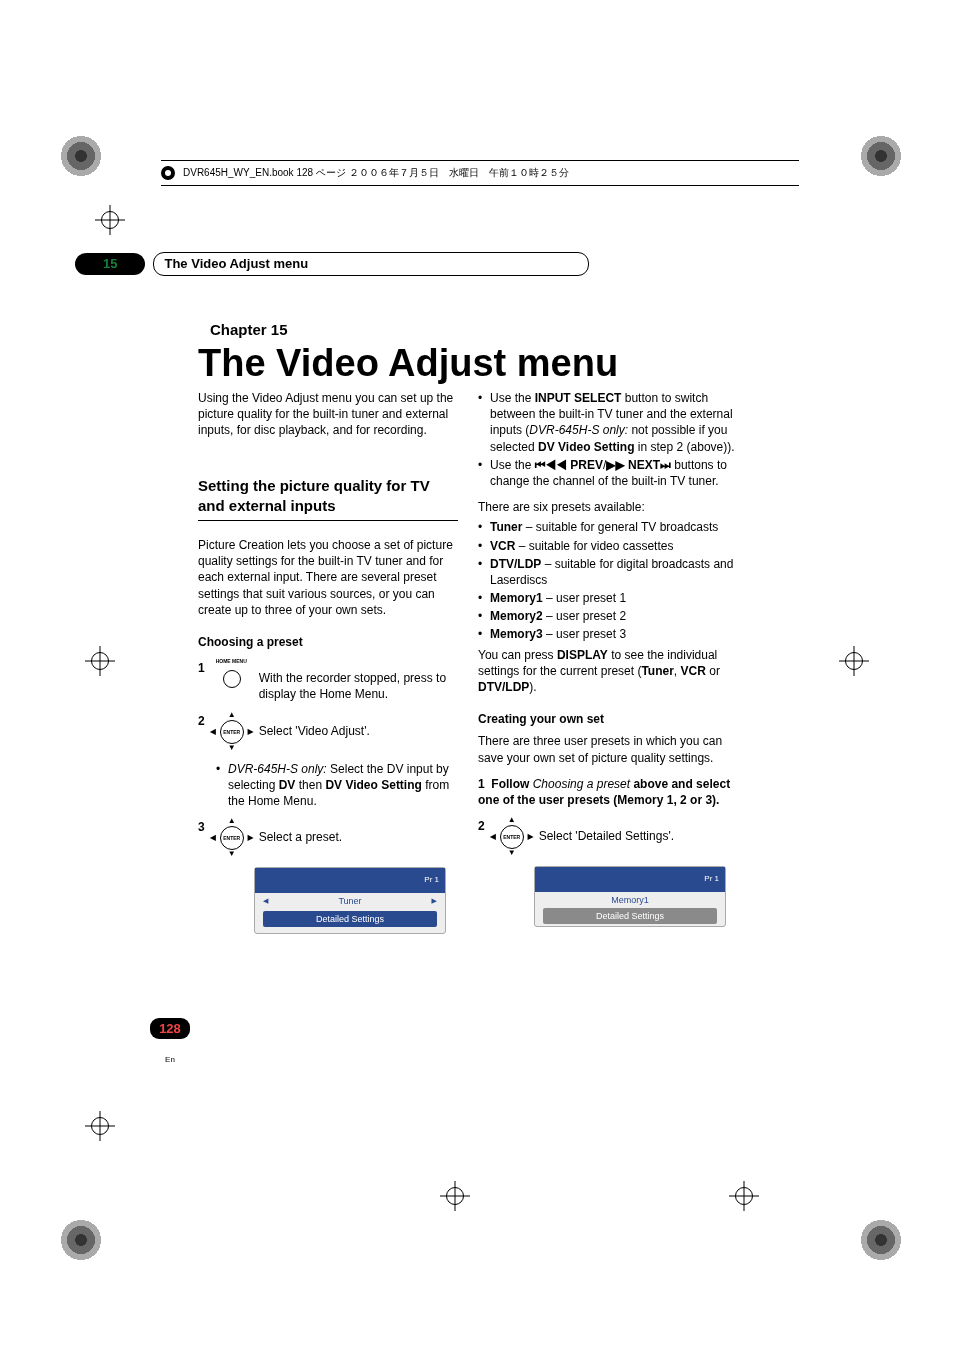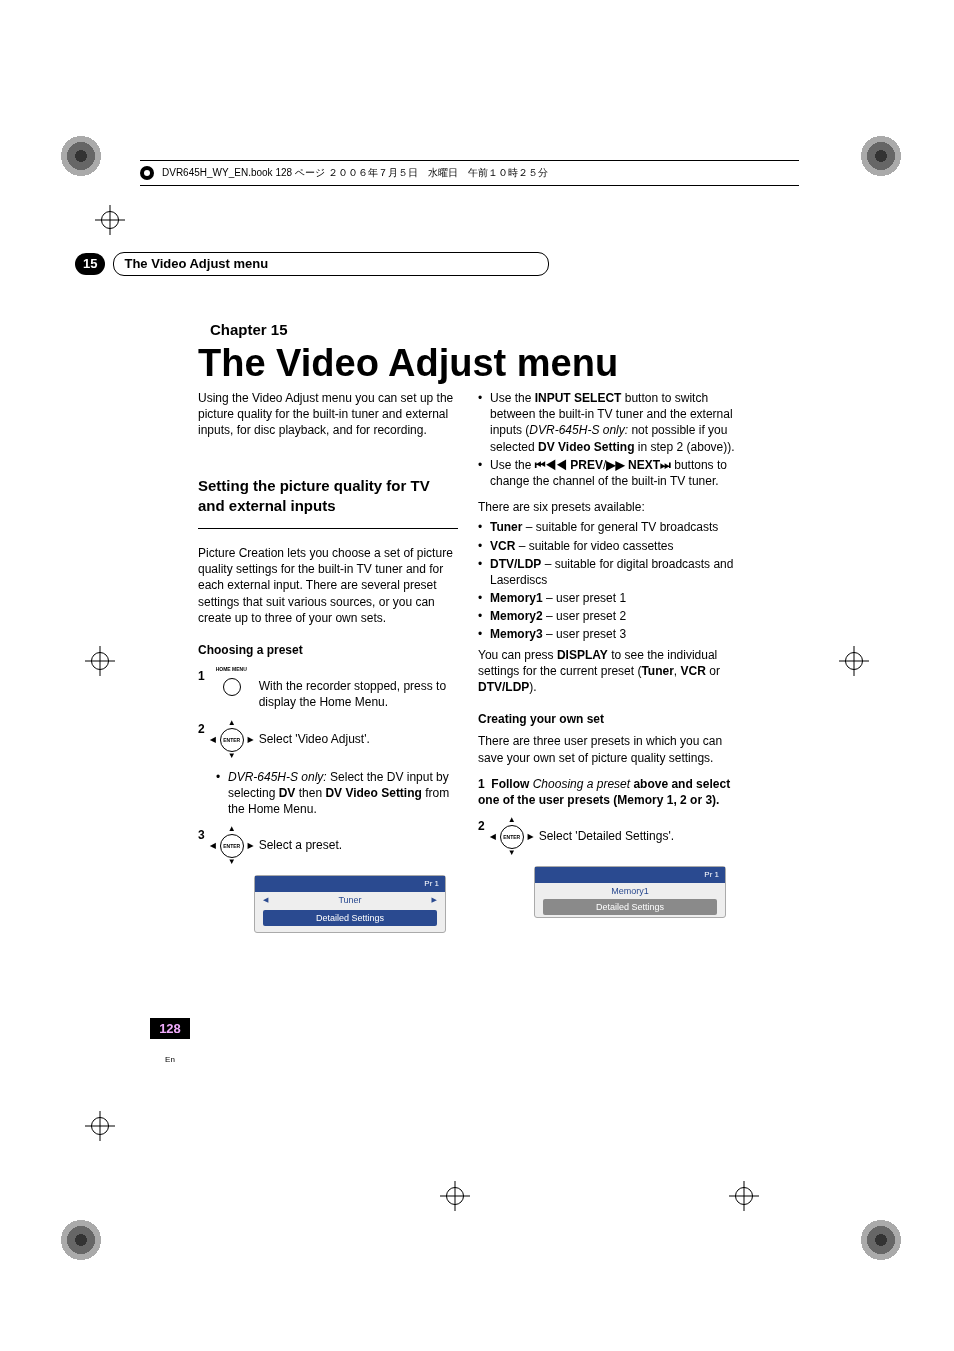--- a/index.html
+++ b/index.html
@@ -13,61 +13,61 @@
 .target::before,.target::after{content:"";position:absolute;background:#000}
 .target::before{left:50%;top:0;width:1px;height:100%;transform:translateX(-.5px)}
 .target::after{top:50%;left:0;height:1px;width:100%;transform:translateY(-.5px)}
 .target .ring{position:absolute;inset:6px;border:1px solid #000;border-radius:50%}
 .target.t1{top:205px;left:95px}
 .target.t2{top:646px;left:85px}
 .target.t3{top:646px;right:85px}
 .target.t4{bottom:210px;left:85px}
 .target.t5{bottom:140px;left:440px}
 .target.t6{bottom:140px;right:195px}
-.book-header{position:absolute;top:160px;left:140px;right:155px;border-top:1px solid #000;border-bottom:1px solid #000;height:24px;display:flex;align-items:center;font-size:10px}
+.book-header{position:absolute;top:160px;left:161px;right:155px;border-top:1px solid #000;border-bottom:1px solid #000;height:24px;display:flex;align-items:center;font-size:10px}
 .book-header .dot{width:14px;height:14px;border-radius:50%;background:#000;margin-right:8px;position:relative}
 .book-header .dot::after{content:"";position:absolute;inset:4px;border-radius:50%;background:#fff}
 .section-header{position:absolute;top:253px;left:75px;right:180px;height:22px;display:flex;align-items:center}
-.section-header .pill-left{background:#000;color:#ffffff;font-weight:bold;font-size:13px;border-radius:11px;padding:2px 8px;margin-right:8px}
+.section-header .pill-left{background:#000;color:#15803d;font-weight:bold;font-size:13px;border-radius:11px;padding:2px 28px;margin-right:8px}
 .section-header .pill-right{border:1px solid #000;border-radius:11px;padding:2px 280px 2px 10px;font-weight:bold;font-size:13px}
 .chapter-label{position:absolute;top:320px;left:210px;font-weight:bold;font-size:15px}
 .chapter-title{position:absolute;top:338px;left:198px;font-weight:bold;font-size:38px}
 .col{position:absolute;width:260px}
 .col-l{left:198px;top:390px}
 .col-r{left:478px;top:388px}
 .intro{margin-bottom:37px}
-.h2{font-weight:bold;font-size:15px;border-bottom:1px solid #000;padding-bottom:12px;margin:32px 0 16px}
+.h2{font-weight:bold;font-size:15px;border-bottom:1px solid #000;padding-bottom:4px;margin:32px 0 16px}
 .h3{font-weight:bold;font-size:12px;margin:16px 0 6px}
 .step-line{margin:10px 0;display:flex;align-items:flex-start;gap:8px}
 .step-num{font-weight:bold}
 .step-icon{width:38px;height:38px;position:relative;flex:0 0 38px}
 .step-icon .circle{position:absolute;inset:7px;border:1px solid #000;border-radius:50%}
 .step-icon.small .circle{inset:10px}
 .step-icon .lbl{position:absolute;top:-2px;left:3px;font-size:5px;font-weight:bold}
 .step-icon .enter{position:absolute;top:50%;left:50%;transform:translate(-50%,-50%);font-size:5px;font-weight:bold}
 .step-icon .arrow{position:absolute;font-size:8px}
 .step-icon .au{top:-3px;left:50%;transform:translateX(-50%)}
 .step-icon .ad{bottom:-3px;left:50%;transform:translateX(-50%)}
 .step-icon .al{left:-3px;top:50%;transform:translateY(-50%)}
 .step-icon .ar{right:-3px;top:50%;transform:translateY(-50%)}
 .step-text{font-weight:normal;flex:1;padding-top:10px}
 .bullet{display:flex;margin:2px 0}
 .bullet .dot{flex:0 0 12px}
 .bullet .txt{flex:1}
 b{font-weight:bold}
 i{font-style:italic}
 .osd{width:190px;border:1px solid #aaa;background:#eee;border-radius:3px;font-size:9px;margin:6px 0 0 56px}
-.osd .bar{background:#2a4a90;height:16px;display:flex;justify-content:flex-end;align-items:center;color:#fff;padding:0 6px;font-size:8px}
+.osd .bar{background:#2a4a90;height:25px;display:flex;justify-content:flex-end;align-items:center;color:#fff;padding:0 6px;font-size:8px}
 .osd .row{display:flex;align-items:center;height:16px;padding:0 8px}
 .osd .row.top{justify-content:space-between;color:#2a4a90}
 .osd .row.btn{justify-content:center;background:#2a4a90;color:#fff;margin:2px 8px 6px;border-radius:2px}
 .osd .row.sel{background:#8a8a8a;color:#fff;justify-content:center;margin:0 8px 2px;border-radius:2px}
 .osd .row.plain{justify-content:center;color:#2a4a90}
 .page-num{position:absolute;bottom:285px;left:150px;width:40px;text-align:center}
-.page-num .bubble{background:#000;color:#f0abfc;font-weight:bold;font-size:13px;border-radius:0;padding:2px 8px}
+.page-num .bubble{background:#000;color:#ef4444;font-weight:bold;font-size:13px;border-radius:9px;padding:2px 8px}
 .page-num .lang{font-size:8px;margin-top:16px}
 .tri{font-size:7px}
 </style>
 </head>
 <body>
 
 <div class="page">
   <div class="corner c-tl"></div>
   <div class="corner c-tr"></div>
   <div class="corner c-bl"></div>

